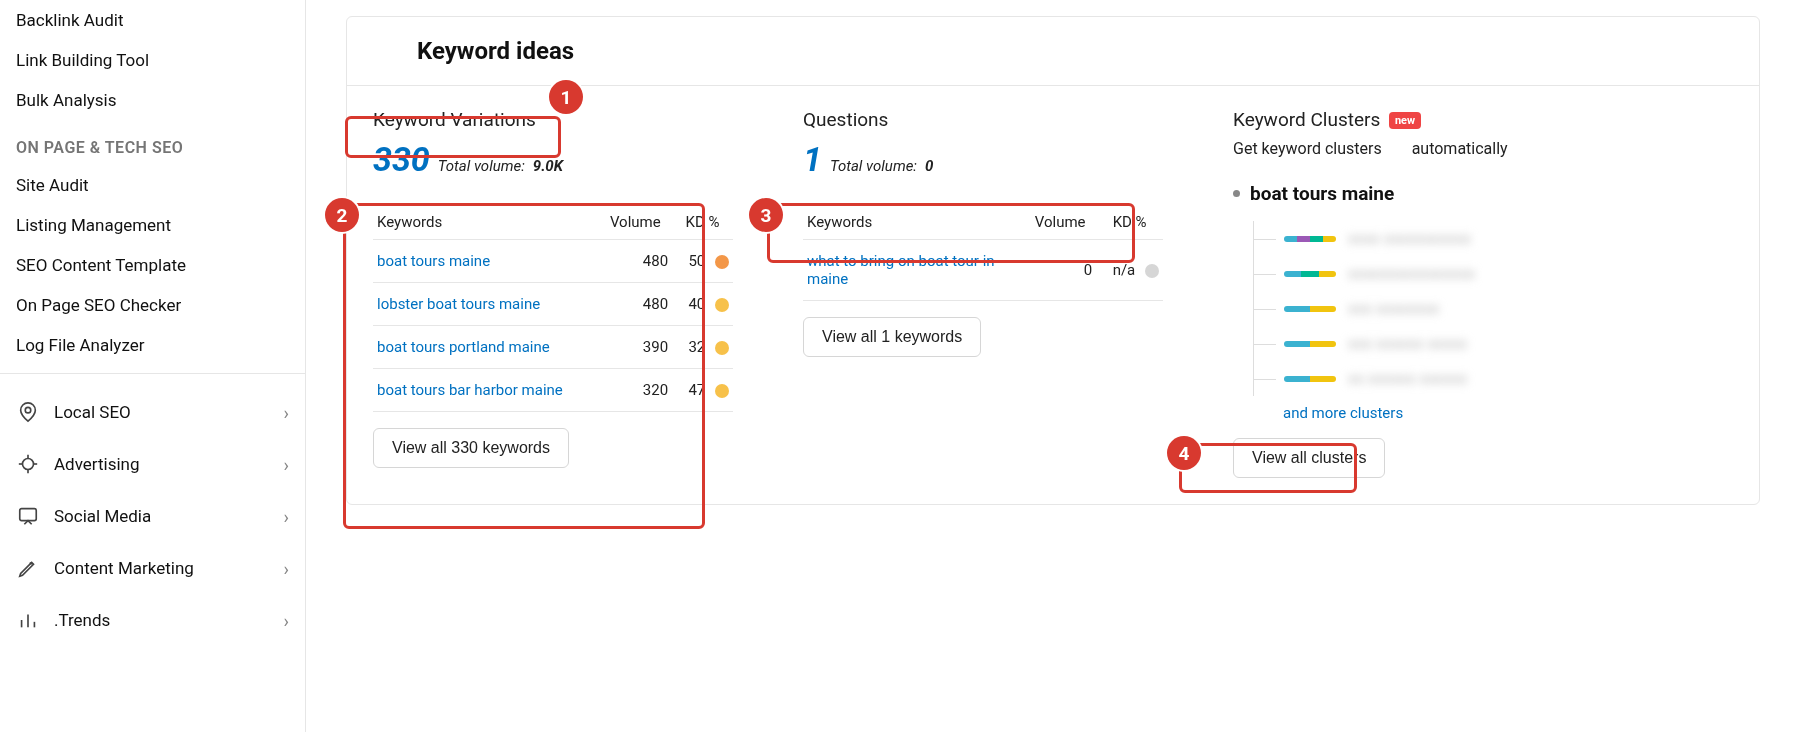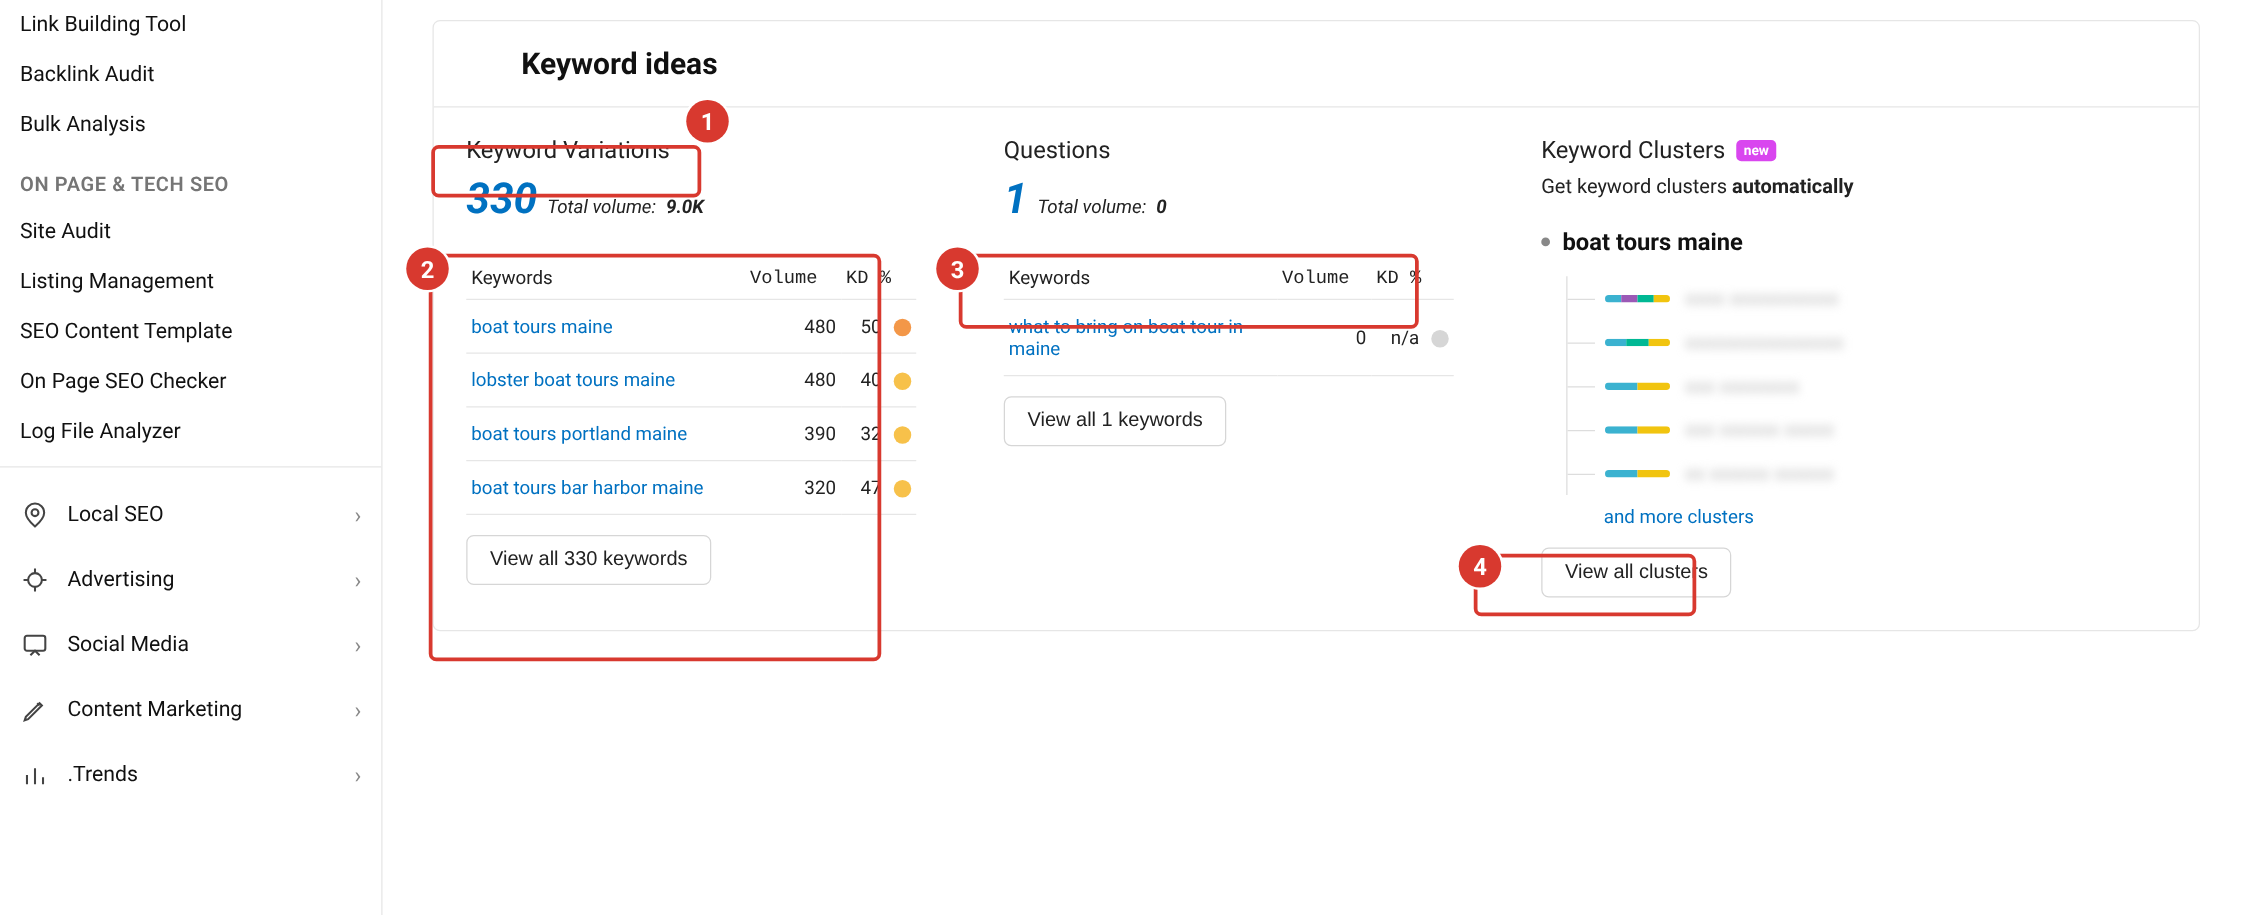--- a/index.html
+++ b/index.html
@@ -128,21 +128,21 @@
     border-collapse: collapse;
   }
   .kw-table thead th {
     text-align: left;
     font-weight: 400;
     font-size: 15px;
     color: #222;
     padding: 8px 4px;
     border-bottom: 1px solid #e6e6e6;
   }
-  .kw-table thead th.num { text-align: left; font-family: Liberation Mono, monospace; }
+  .kw-table thead th.num { text-align: center; }
   .kw-table tbody td {
     padding: 12px 4px;
     border-bottom: 1px solid #e6e6e6;
     vertical-align: middle;
   }
   .kw-table tbody td.num {
     text-align: right;
     color: #222;
     white-space: nowrap;
   }
@@ -191,35 +191,35 @@
     position: absolute;
     border: 3px solid #d8392f;
     border-radius: 6px;
     pointer-events: none;
     z-index: 3;
   }
 
   
   .badge-new {
     display: inline-block;
-    background: #d946ef;
+    background: #ef4444;
     color: #fff;
     font-size: 11px;
     font-weight: 700;
     padding: 2px 6px;
     border-radius: 4px;
     vertical-align: middle;
     margin-left: 4px;
   }
   .clusters-sub {
     color: #222;
     font-size: 16px;
     margin-bottom: 24px;
   }
-  .clusters-sub b { font-weight: 700; }
+  .clusters-sub b { font-weight: 400; margin-left: 26px; }
   .cluster-title {
     font-size: 19px;
     font-weight: 700;
     margin-bottom: 16px;
     display: flex;
     align-items: center;
     gap: 10px;
   }
   .dot-bullet {
     width: 7px; height: 7px; border-radius: 50%; background: #888;
@@ -265,22 +265,22 @@
     margin: 8px 0 0 50px;
     display: inline-block;
   }
 
   .rel { position: relative; }
 </style>
 </head>
 <body>
 
 <nav class="sidebar">
+  <div class="side-link">Backlink Audit</div>
   <div class="side-link">Link Building Tool</div>
-  <div class="side-link">Backlink Audit</div>
   <div class="side-link">Bulk Analysis</div>
 
   <div class="side-section-label">ON PAGE &amp; TECH SEO</div>
 
   <div class="side-link">Site Audit</div>
   <div class="side-link">Listing Management</div>
   <div class="side-link">SEO Content Template</div>
   <div class="side-link">On Page SEO Checker</div>
   <div class="side-link">Log File Analyzer</div>
 

